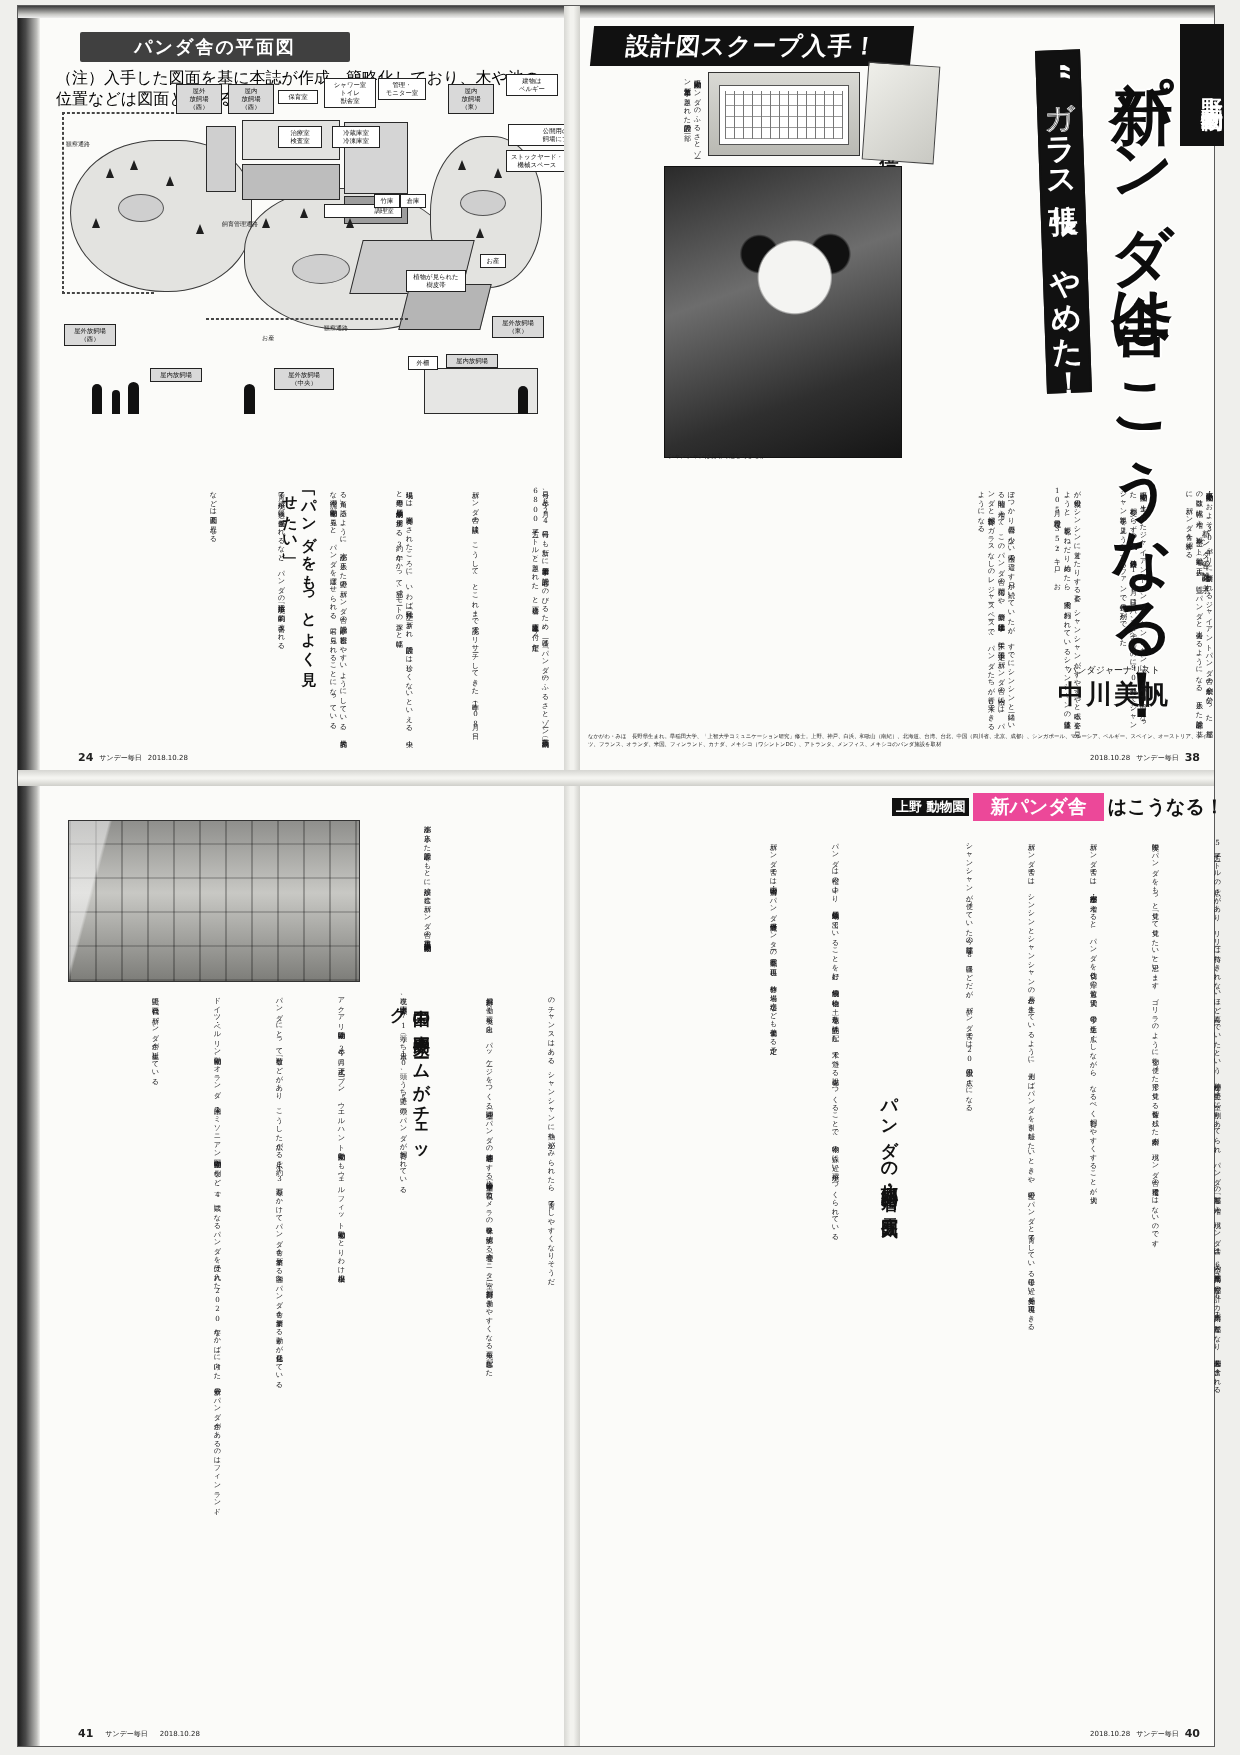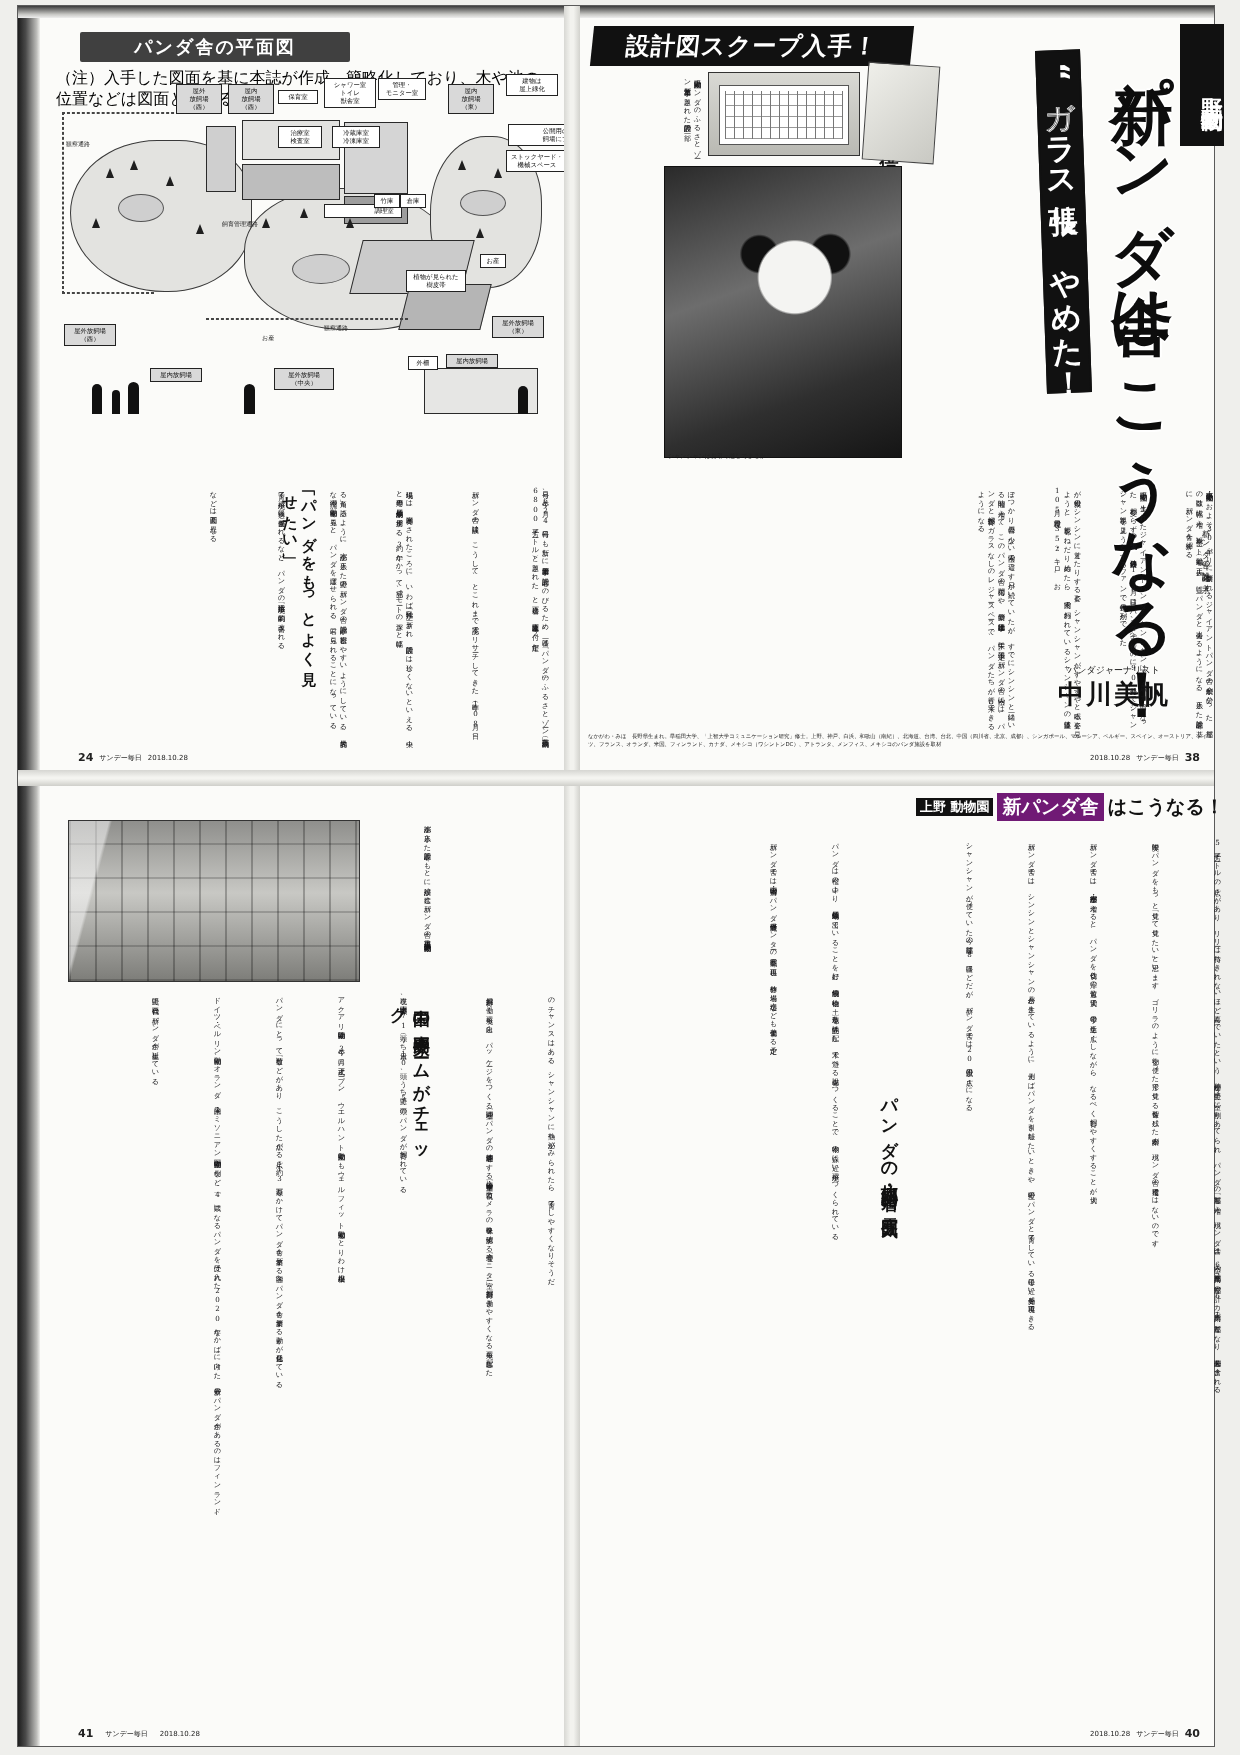--- a/index.html
+++ b/index.html
@@ -171,22 +171,22 @@
   
   .runhead{
     position:absolute;right:8px;top:8px;height:26px;
     display:flex;align-items:center;gap:4px;
   }
   .runhead .kz{background:#111;color:#fff;font-weight:bold;font-size:13px;
     padding:2px 4px;font-family:"DejaVu Sans", sans-serif;line-height:1.05;
     writing-mode:horizontal-tb;text-align:center;}
   .runhead .big{font-family:"DejaVu Sans", sans-serif;font-weight:bold;
     font-size:19px;color:#111;}
-  .runhead .bx{background:#701a75;color:#fff;font-family:"DejaVu Sans", sans-serif;
-    font-weight:bold;font-size:19px;padding:1px 5px;text-align:center;}
+  .runhead .bx{background:#ec4899;color:#fff;font-family:"DejaVu Sans", sans-serif;
+    font-weight:bold;font-size:19px;padding:1px 17px;text-align:center;}
 
   .photo-site{
     position:absolute;left:28px;top:34px;width:290px;height:160px;
     background:linear-gradient(180deg,#8f8f8c,#c8c8c4 45%,#7d7d79 100%);
     border:1px solid #333;
   }
   .photo-site:after{
     content:"";position:absolute;inset:0;
     background:
       linear-gradient(105deg,rgba(255,255,255,.5) 0 12%,rgba(0,0,0,0) 13%),
@@ -260,21 +260,21 @@
         <div class="label-box" style="left:222px;top:22px;width:34px;">保育室</div>
         <div class="label-box" style="left:268px;top:10px;width:46px;">シャワー室
 トイレ
 獣舎室</div>
         <div class="label-box" style="left:322px;top:10px;width:42px;">管理・
 モニター室</div>
         <div class="label-box green" style="left:392px;top:16px;width:40px;">屋内
 放飼場
 （東）</div>
         <div class="label-box" style="left:450px;top:6px;width:46px;">建物は
-屋上緑化</div>
+ベルギー</div>
         <div class="label-box" style="left:452px;top:56px;width:50px;padding-left:28px;">公開用の仮放
 飼場にプール</div>
         <div class="label-box" style="left:436px;top:82px;width:56px;margin-left:14px;">ストックヤード・
 機械スペース</div>
         <div class="label-box" style="left:222px;top:58px;width:38px;">治療室
 検査室</div>
         <div class="label-box" style="left:276px;top:58px;width:42px;">冷蔵庫室
 冷凍庫室</div>
         <div class="label-box" style="left:268px;top:136px;width:30px;padding-left:44px;">調理室</div>
         <div class="label-box" style="left:318px;top:126px;width:20px;">竹庫</div>

